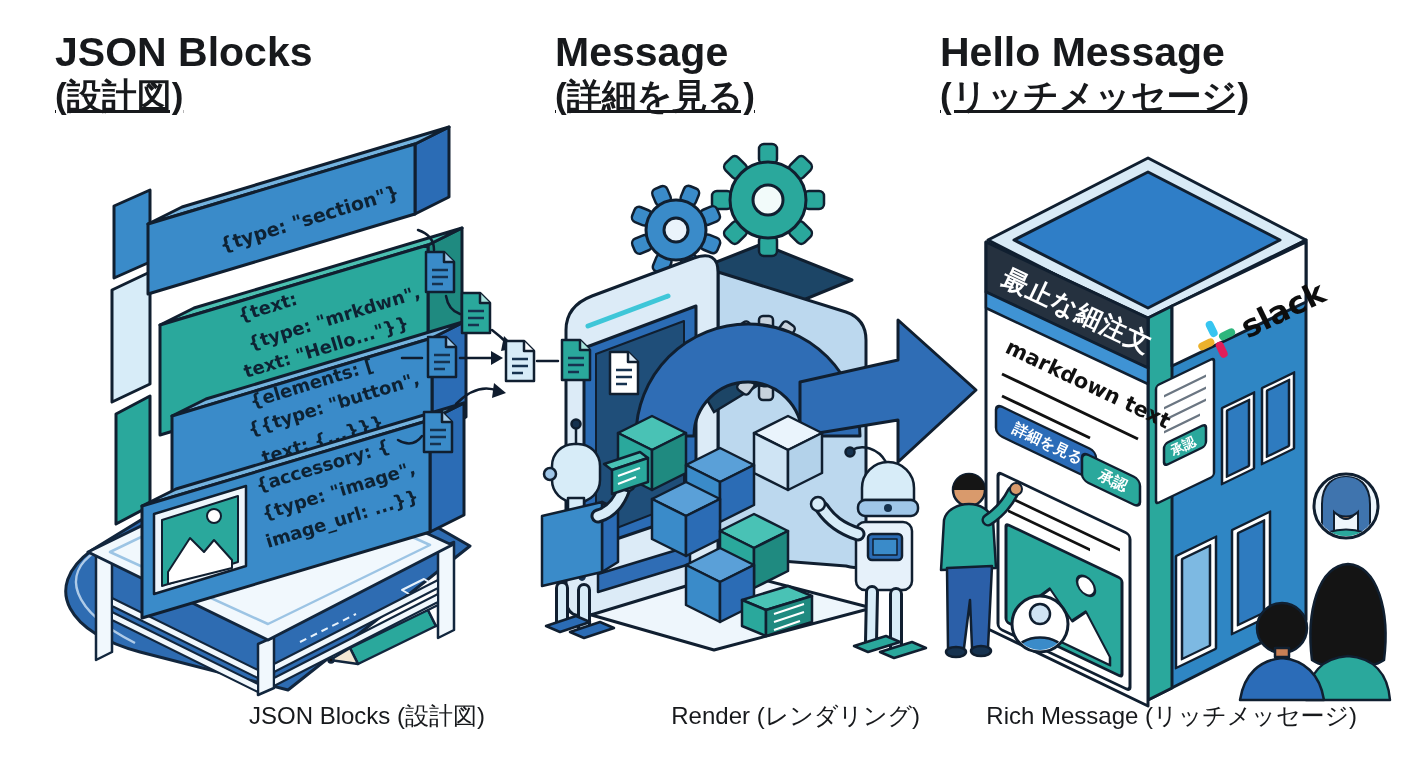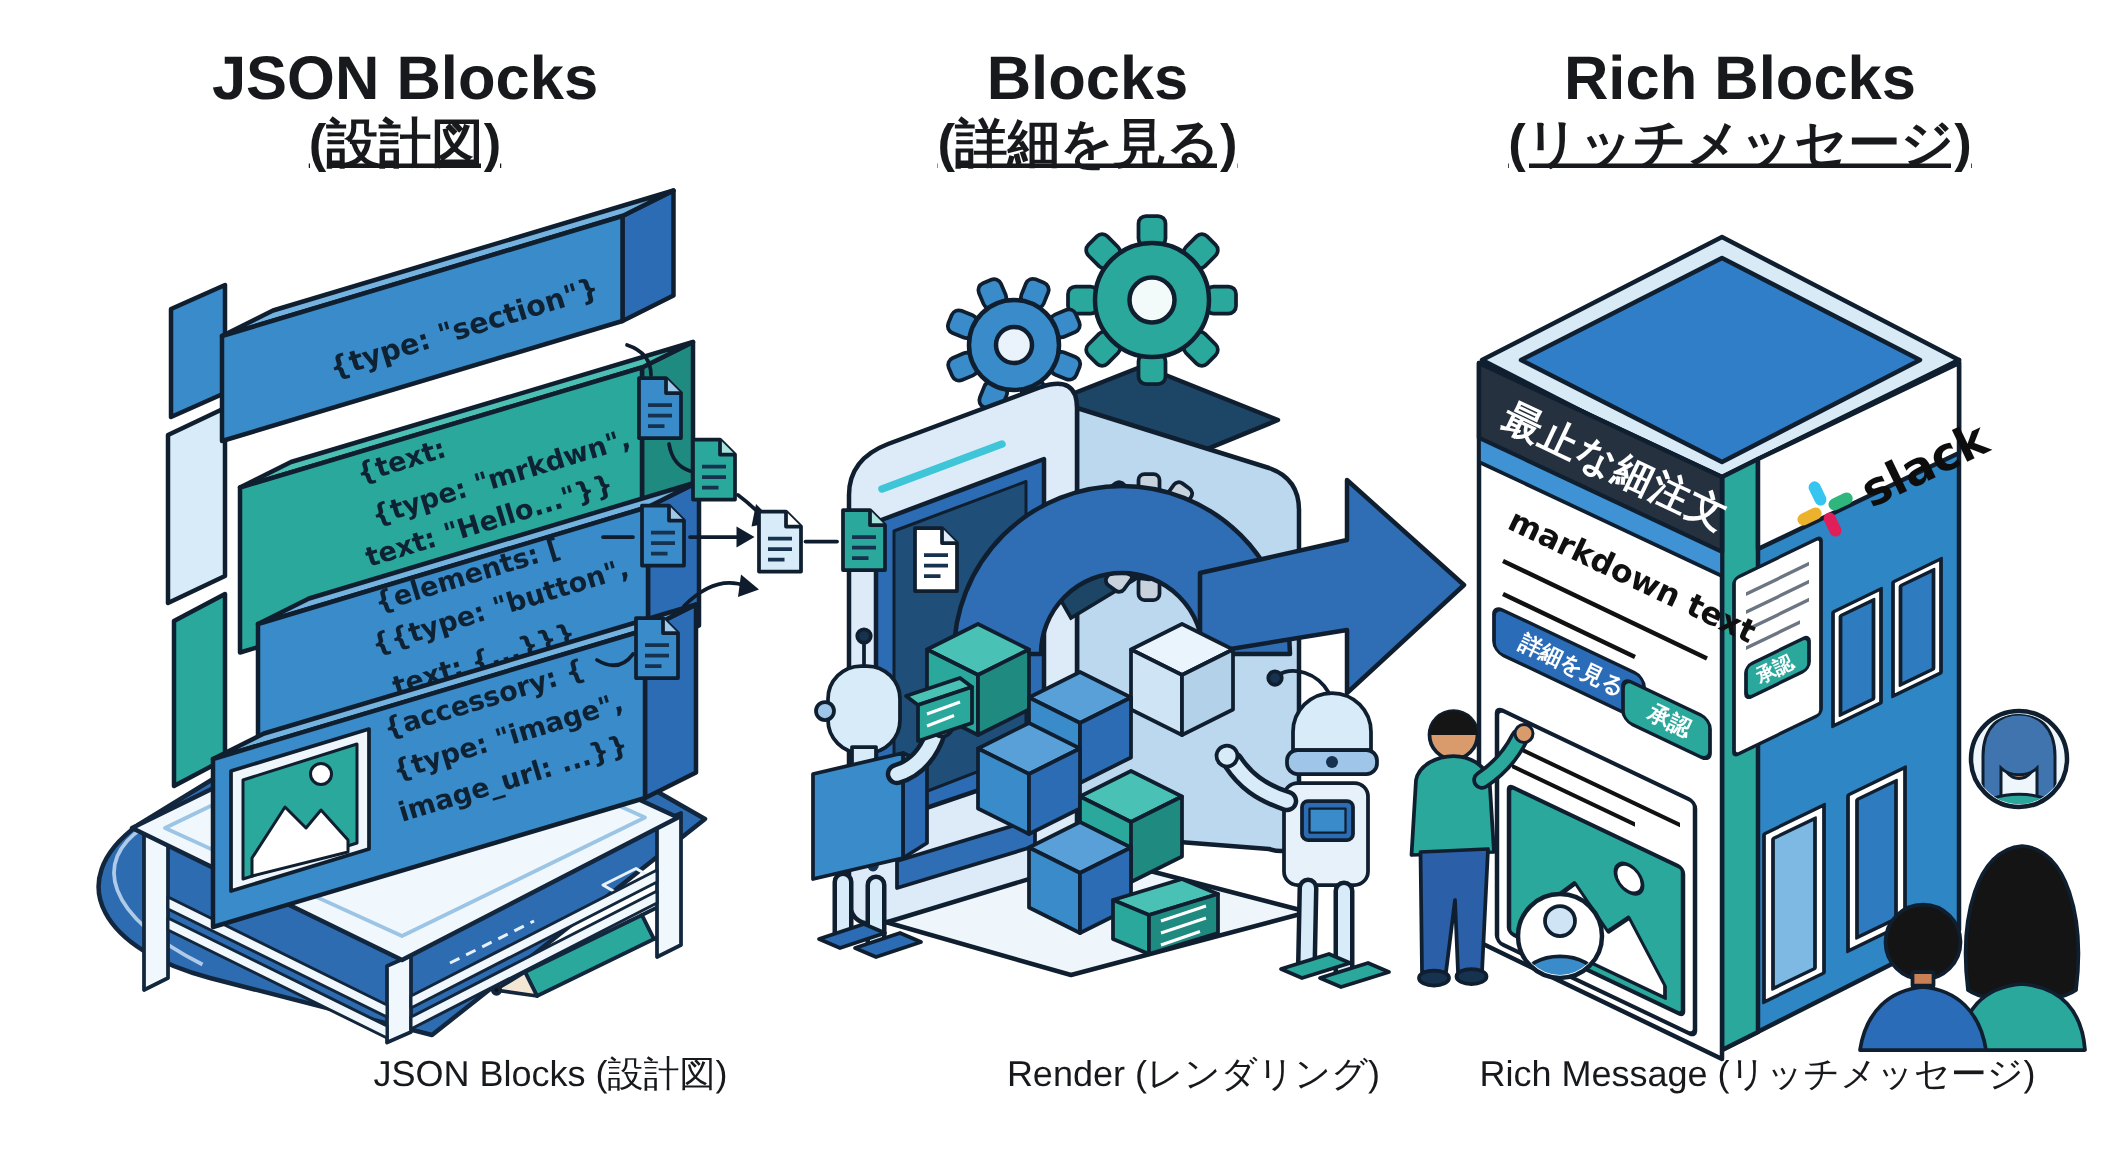--- a/index.html
+++ b/index.html
@@ -1,19 +1,19 @@
 <!DOCTYPE html>
 <html><head>
 <meta charset="utf-8">
 <style>
   html,body{margin:0;padding:0;background:#ffffff;}
   .stage{position:relative;width:1408px;height:768px;background:#ffffff;overflow:hidden;
          font-family:"Liberation Sans","DejaVu Sans",sans-serif;}
   .stage svg{position:absolute;left:0;top:0;}
-  .t{position:absolute;text-align:center;font-weight:800;color:#17191c;line-height:1.12;}
+  .t{position:absolute;font-weight:800;color:#17191c;line-height:1.12;}
   .t .en{font-size:41px;}
   .t .ja{font-size:35px;text-decoration:underline;}
   .t1{left:55px;top:30px;width:430px;}
   .t2{left:555px;top:30px;width:340px;}
   .t3{left:940px;top:30px;width:440px;}
   .c{position:absolute;top:700px;text-align:right;font-weight:400;font-size:24px;color:#17191c;}
   .c1{left:55px;width:430px;}
   .c2{left:530px;width:390px;}
   .c3{left:877px;width:480px;}
   .svgtxt{font-family:"DejaVu Sans","Liberation Sans",sans-serif;font-weight:bold;}
@@ -419,24 +419,24 @@
     <rect x="1275" y="648" width="14" height="9" fill="#c98055"></rect>
     <path d="M 1240,700 C 1244,674 1260,660 1282,658 C 1304,660 1320,674 1324,700 Z" fill="#2b6cb8"></path>
   </g>
 </svg>
 
   <div class="t t1">
     <div class="en">JSON Blocks</div>
     <div class="ja">(設計図)</div>
   </div>
   <div class="t t2">
-    <div class="en">Blocks</div>
+    <div class="en">Message</div>
     <div class="ja">(詳細を見る)</div>
   </div>
   <div class="t t3">
-    <div class="en">Rich Blocks</div>
+    <div class="en">Hello Message</div>
     <div class="ja">(リッチメッセージ)</div>
   </div>
 
   <div class="c c1">JSON Blocks (設計図)</div>
   <div class="c c2">Render (レンダリング)</div>
   <div class="c c3">Rich Message (リッチメッセージ)</div>
 </div>
 
 </body></html>

